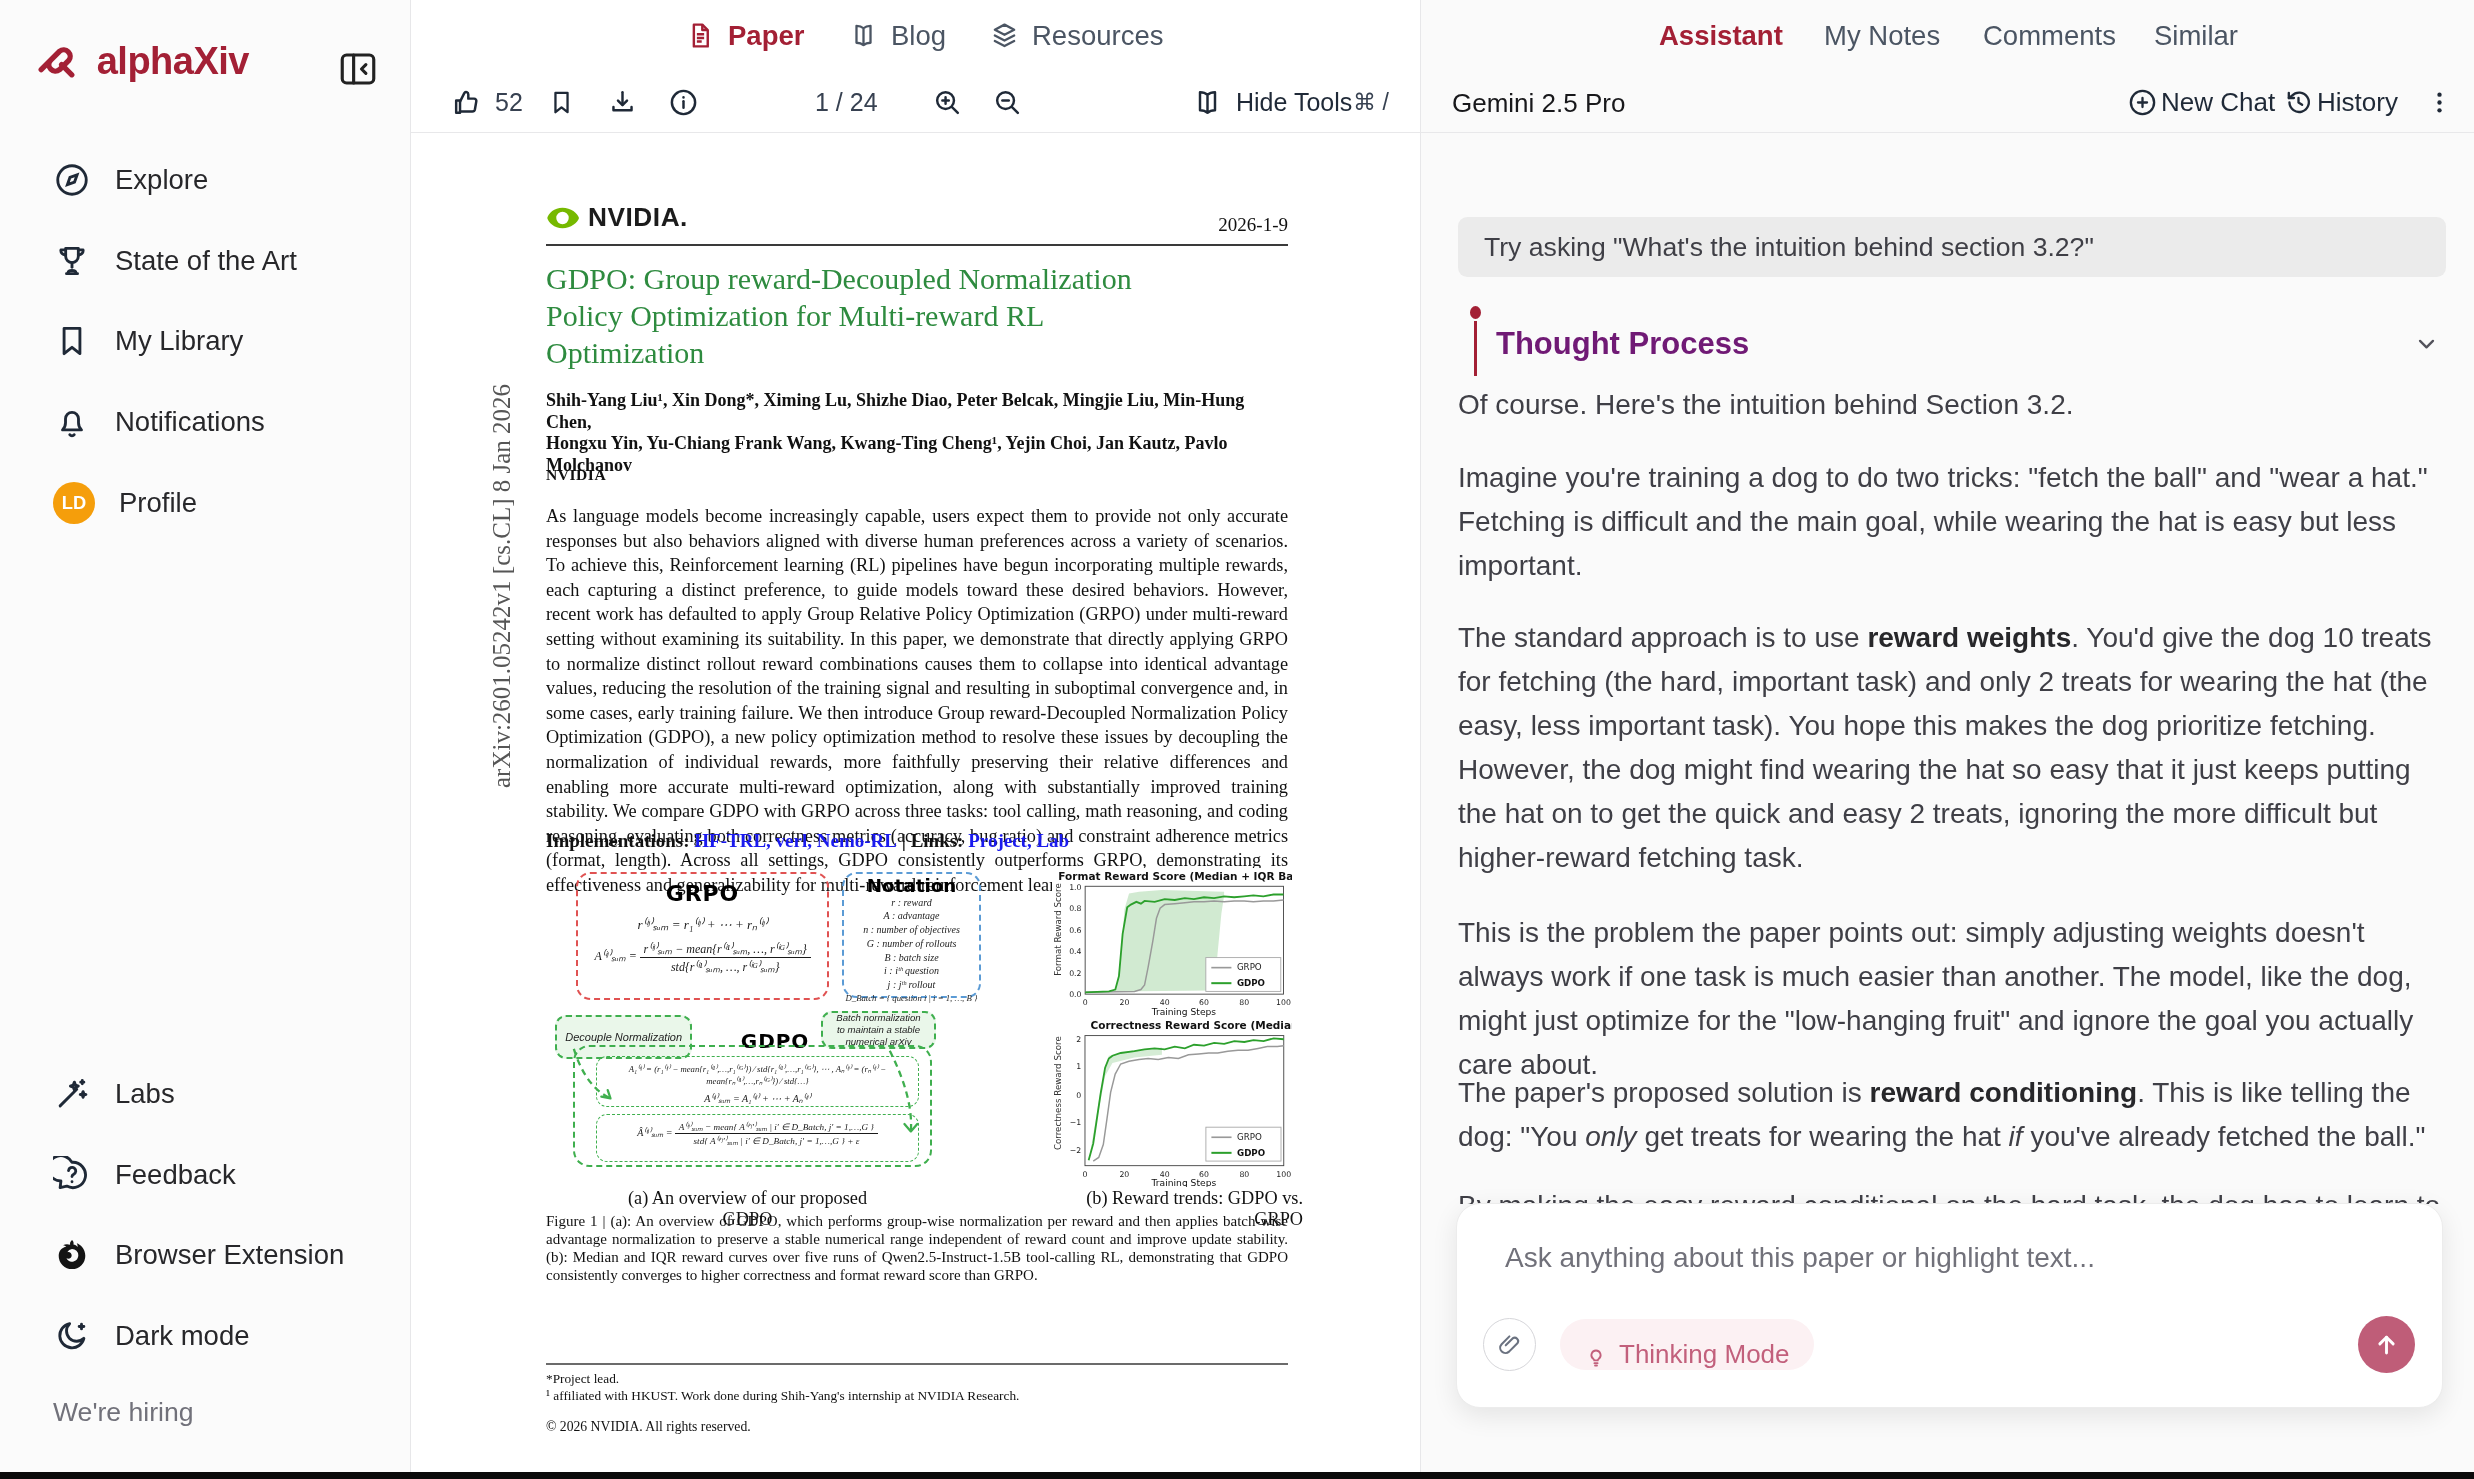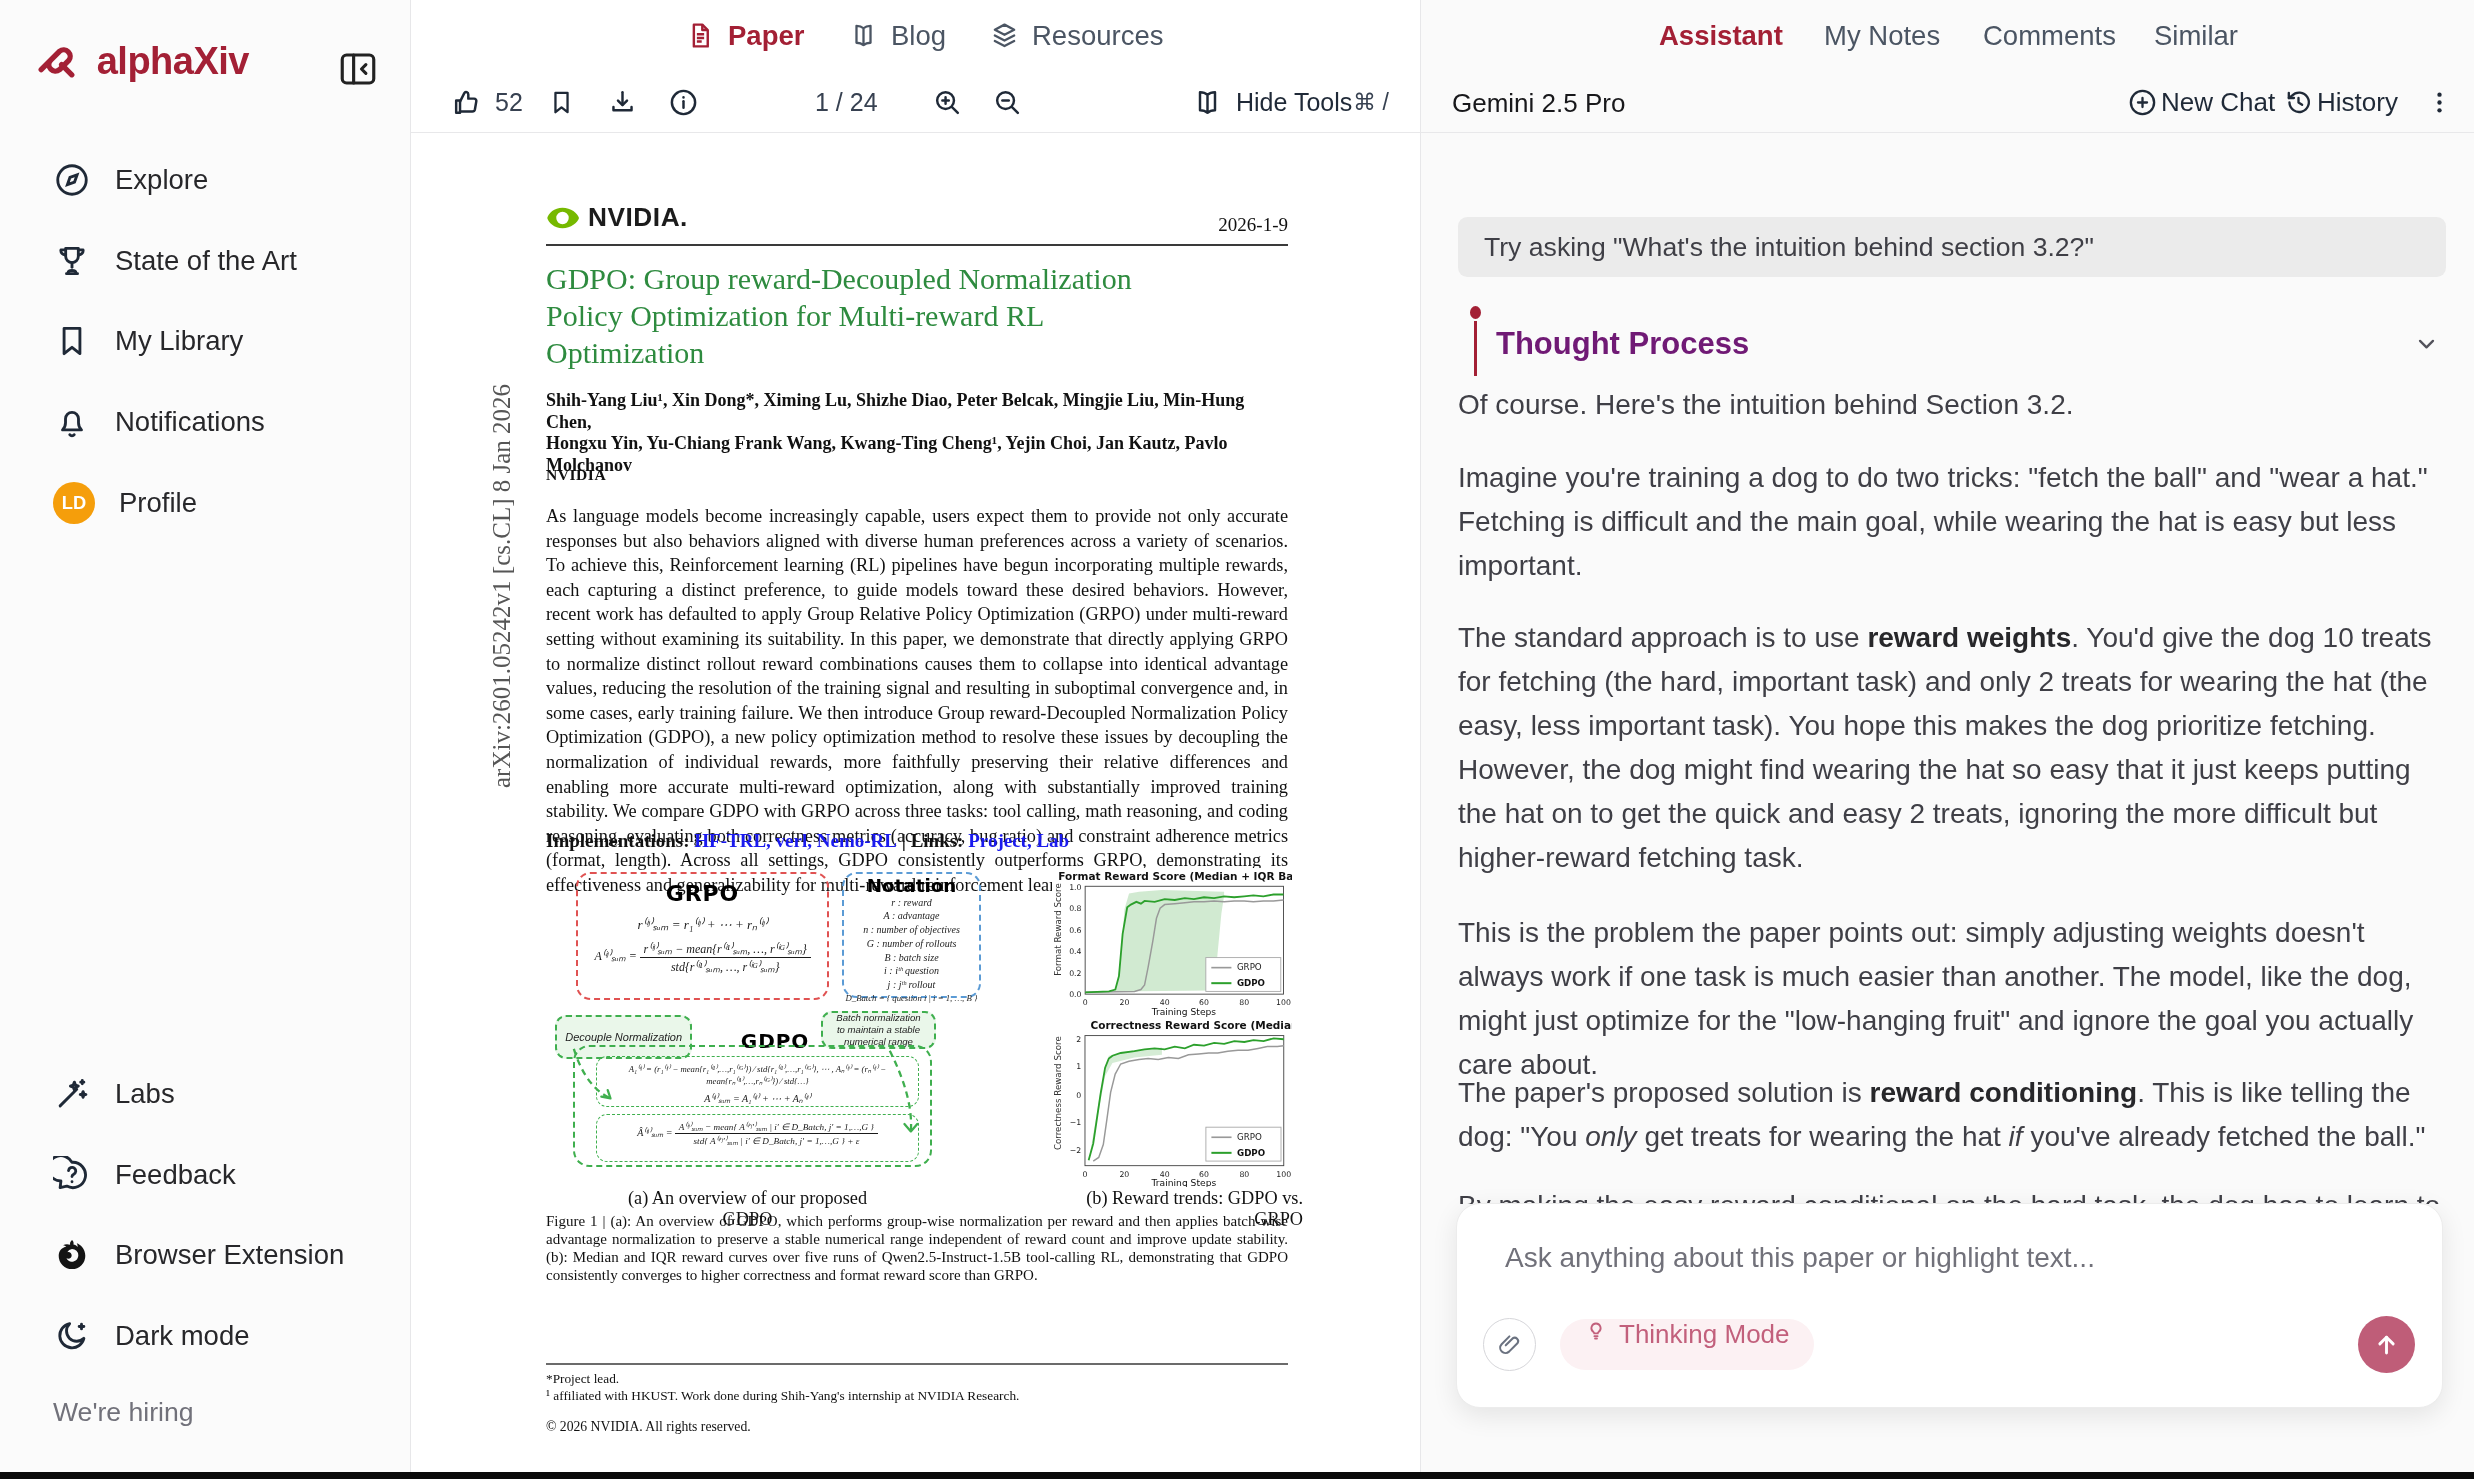--- a/index.html
+++ b/index.html
@@ -87,21 +87,21 @@
   .t-label { left:75px; top:326px; font-size:31px; font-weight:bold; color:#701a75; }
   .chat-p { position:absolute; left:37px; width:983px; font-size:28px; line-height:44px; color:#3f3f46; }
   .chat-p b { color:#27272a; }
   .clip-line { overflow:hidden; height:20px; }
   .input-card { left:35px; top:1203px; width:987px; height:205px; background:#fff; border:0.9px solid #ececec;
                 border-radius:24px; box-shadow:0 7.3px 26px rgba(0,0,0,0.09); z-index:5; }
   .placeholder { position:absolute; left:48px; top:38px; font-size:28px; color:#71717a; cursor:text; }
   .clip-btn { position:absolute; left:26px; top:114px; width:53px; height:53px; border:1.4px solid #d6d6da; border-radius:50%;
               background:#fff; display:flex; align-items:center; justify-content:center; cursor:pointer; }
   .think-pill { position:absolute; left:103px; top:115px; height:51px; padding:0 24px; background:#fcf1f3; border-radius:916px;
-                display:flex; align-items:flex-start; gap:11px; font-size:26px; color:#c2607c; cursor:pointer; }
+                display:flex; align-items:flex-end; gap:11px; font-size:26px; color:#c2607c; cursor:pointer; }
   .send-btn { position:absolute; left:901px; top:112px; width:57px; height:57px; border-radius:50%; background:#bf5d78;
               display:flex; align-items:center; justify-content:center; cursor:pointer; }
   .bottom-bar { left:0; top:1472px; width:2475px; height:7.3px; background:#0a0a0a; }
   svg text { font-family:"DejaVu Sans", sans-serif; }
 </style>
 </head>
 <body>
 
 <div id="app">
 
@@ -317,21 +317,21 @@
         <div class="note-line">n : number of objectives</div>
         <div class="note-line">G : number of rollouts</div>
         <div class="note-line">B : batch size</div>
         <div class="note-line">i : iᵗʰ question</div>
         <div class="note-line">j : jᵗʰ rollout</div>
         <div class="note-line" style="font-size:8.7px">D_Batch = { question i | i = 1, …, B }</div>
       </div>
 
       <div class="pill" style="left:9.2px; top:147px; width:137px; height:44px; font-size:11px; font-style:italic">Decouple Normalization</div>
       <div class="pill" style="left:275px; top:143px; width:115px; height:38px; font-size:9.6px; font-style:italic; white-space:pre-line; line-height:12px">Batch normalization
-to maintain a stable numerical range</div>
+to maintain a stable numerical arXiv</div>
       <div class="fig-title sketch abs" style="left:183px; top:161px; width:92px; font-size:20px">GDPO</div>
 
       <div class="dash-box gdpo-outer"></div>
       <div class="gdpo-inner" style="left:50px; top:188px; width:323px; height:51px">
         <div class="formula" style="font-size:8.7px; margin-top:5.5px; padding:0 5.5px">A₁⁽ⁱʲ⁾ = (r₁⁽ⁱʲ⁾ − mean{r₁⁽ⁱ¹⁾,…,r₁⁽ⁱᴳ⁾}) ∕ std{r₁⁽ⁱ¹⁾,…,r₁⁽ⁱᴳ⁾},  ⋯ ,  Aₙ⁽ⁱʲ⁾ = (rₙ⁽ⁱʲ⁾ − mean{rₙ⁽ⁱ¹⁾,…,rₙ⁽ⁱᴳ⁾}) ∕ std{…}</div>
         <div class="formula" style="font-size:10px; margin-top:4.6px">A⁽ⁱʲ⁾ₛᵤₘ = A₁⁽ⁱʲ⁾ + ⋯ + Aₙ⁽ⁱʲ⁾</div>
       </div>
       <div class="gdpo-inner" style="left:50px; top:246px; width:323px; height:48px">
         <div class="formula" style="font-size:10px; margin-top:4.6px">
           <span>Â⁽ⁱʲ⁾ₛᵤₘ =</span>

